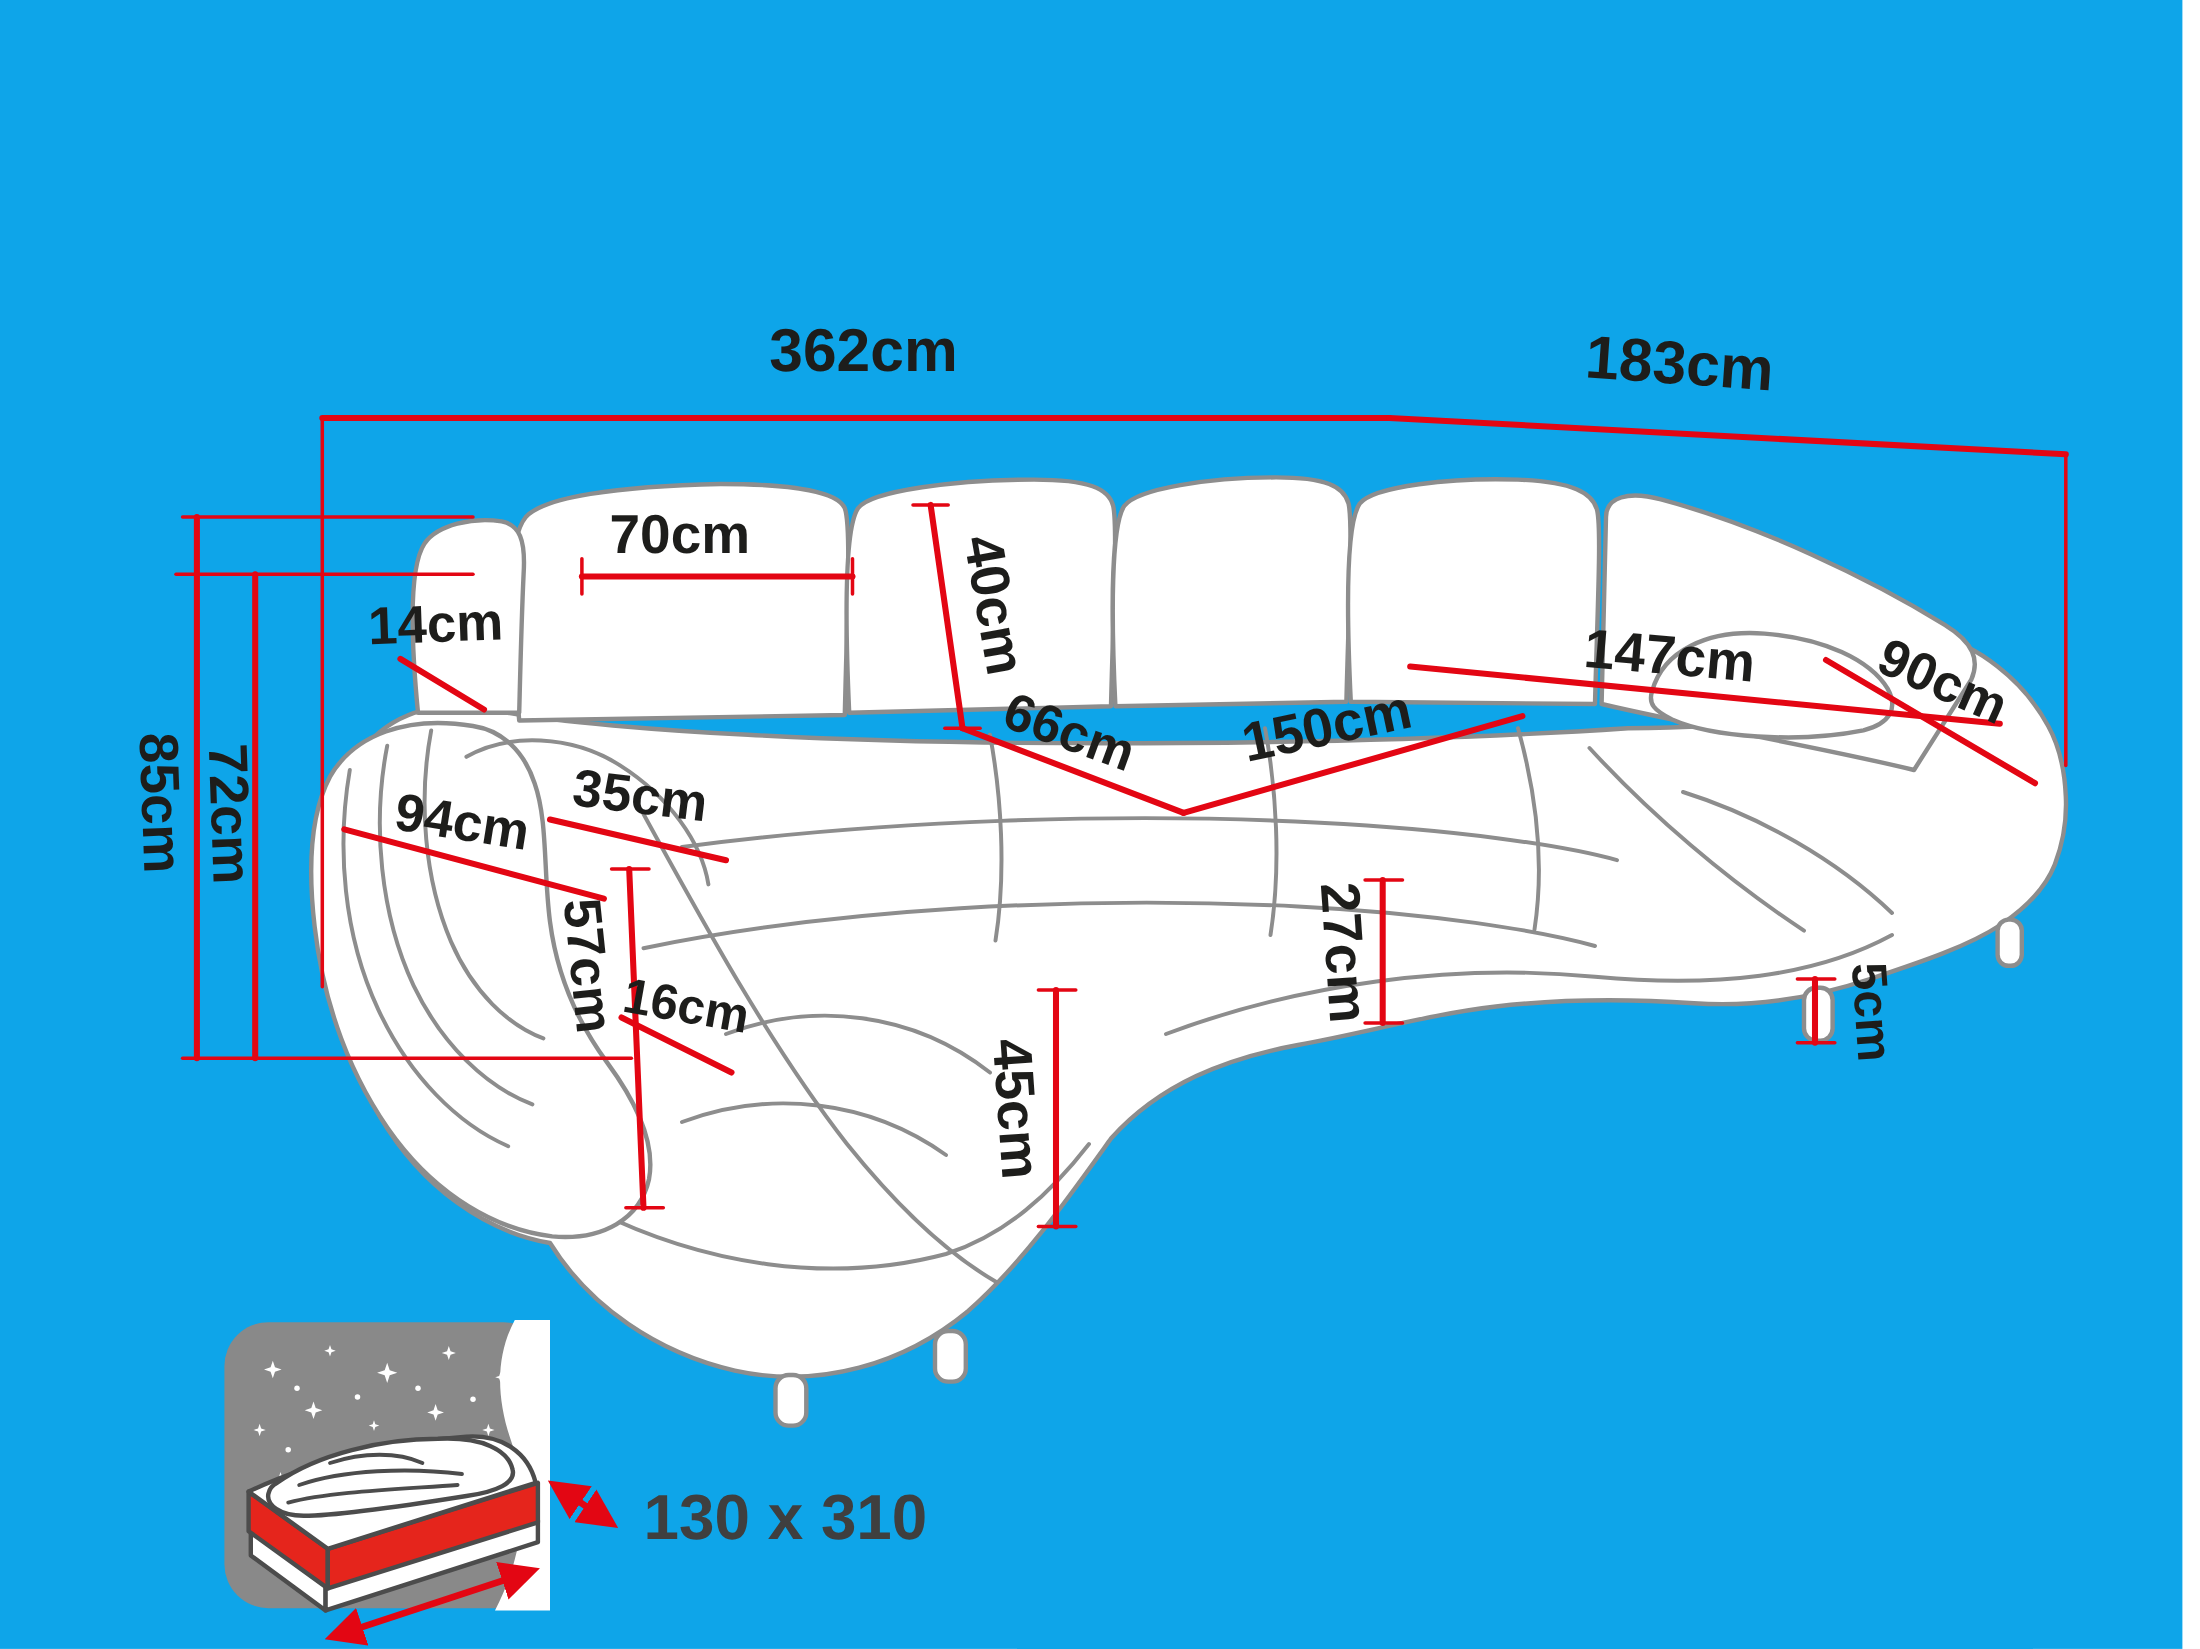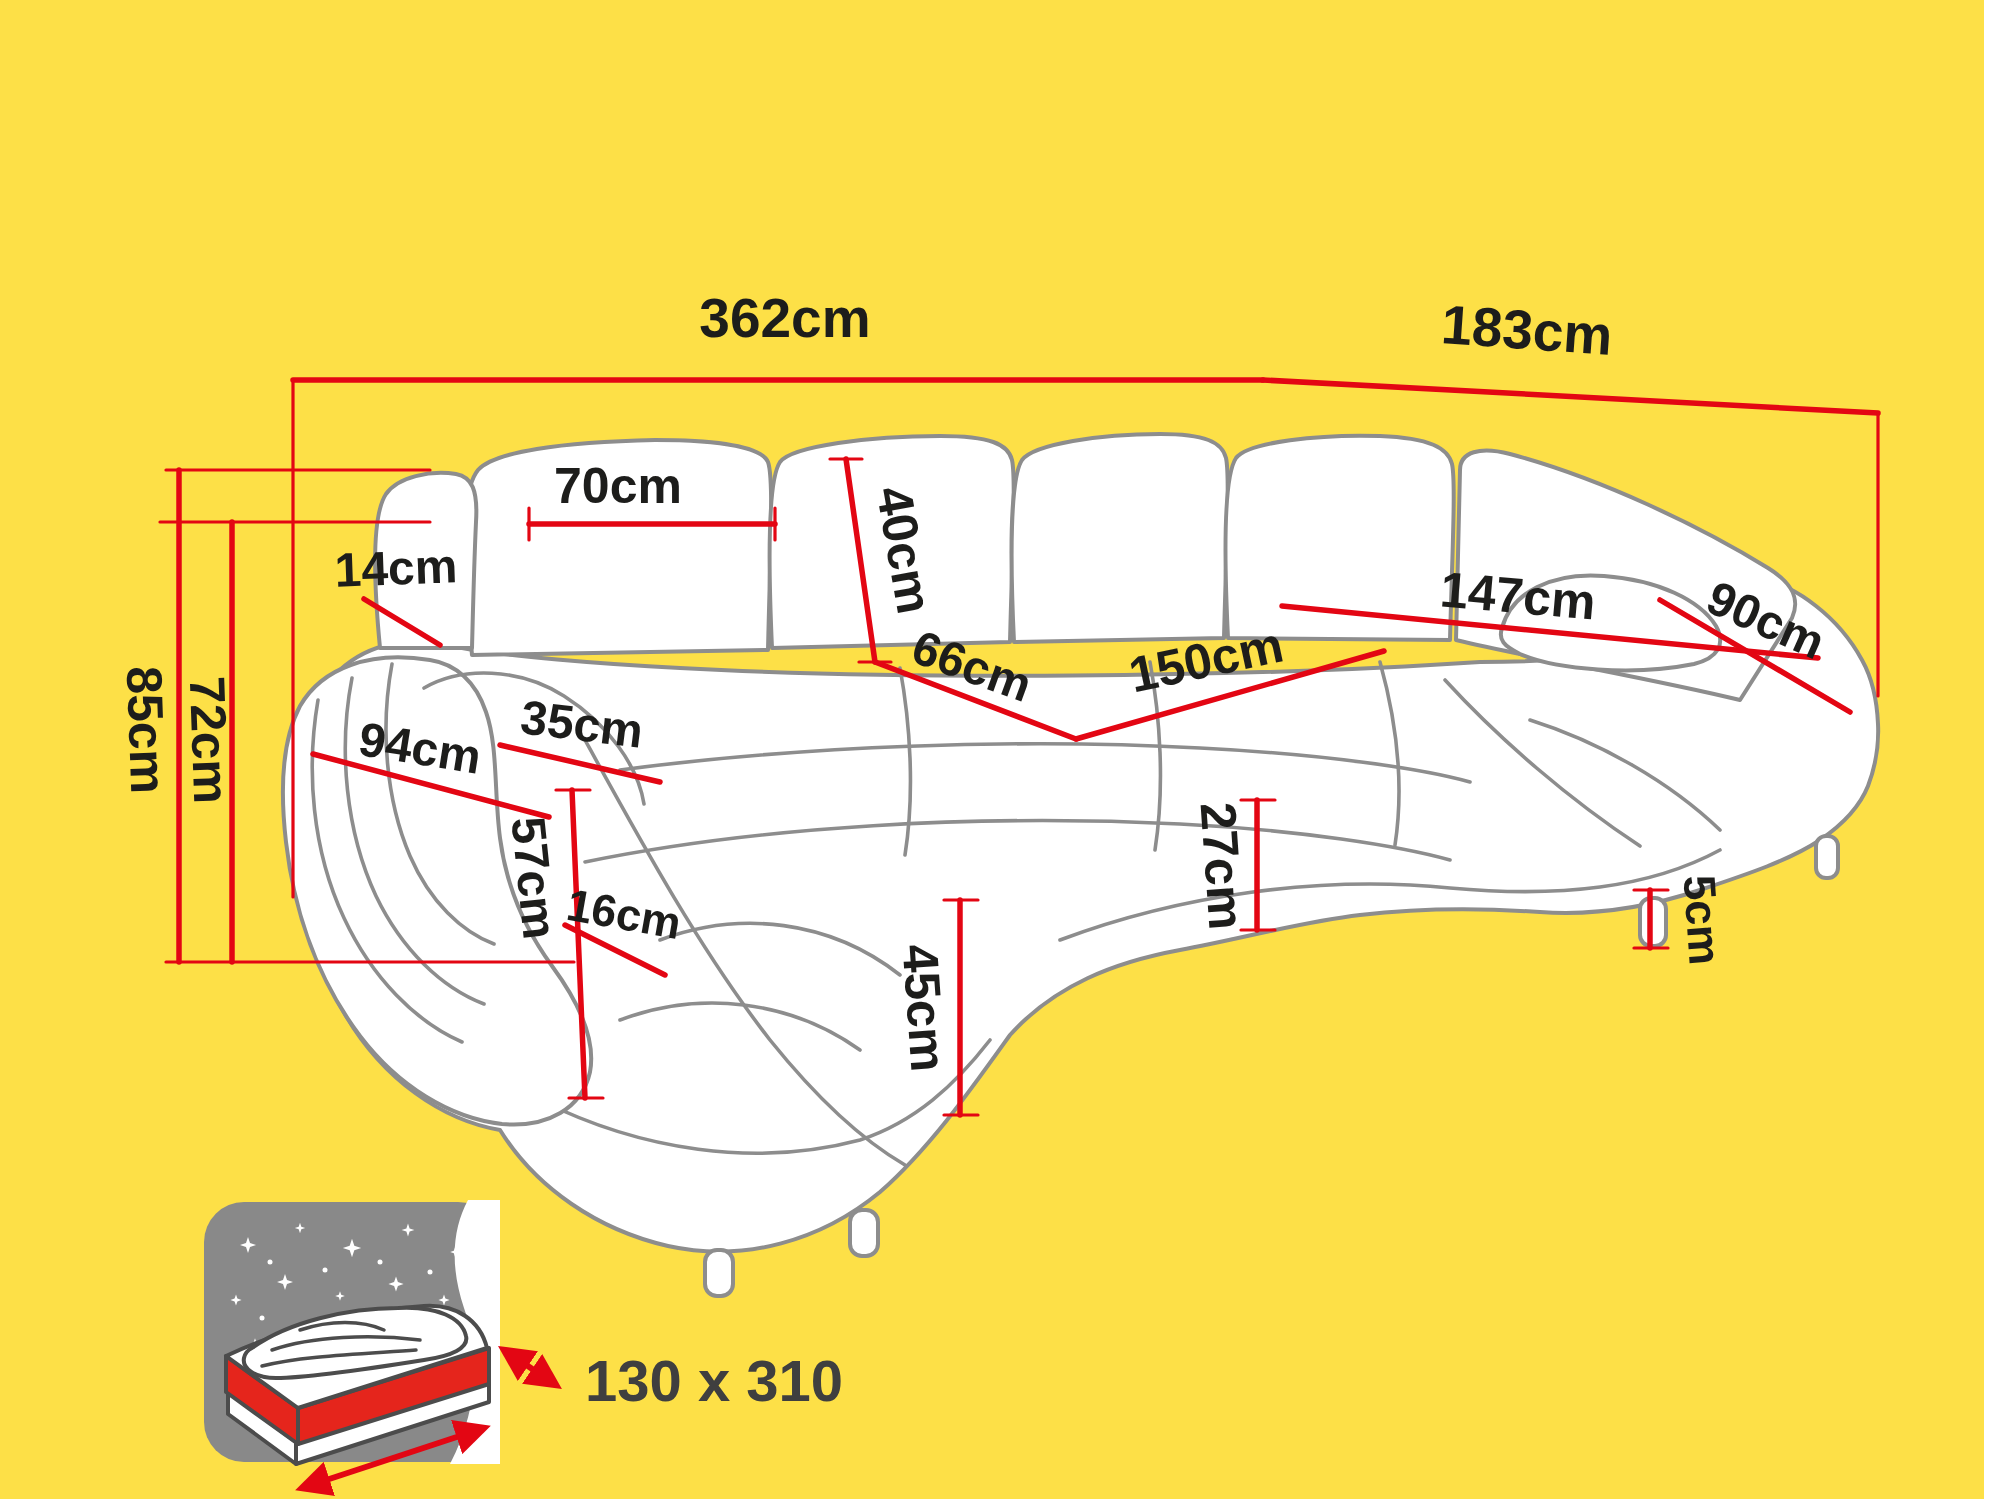--- a/index.html
+++ b/index.html
@@ -1,16 +1,16 @@
 <!DOCTYPE html>
 <html style="--dimension-line: #e30613; --sofa-outline: #8d8d8d; --label-text: #1d1d1b; --icon-panel: #898989; --mattress-red: #e5251c;"><head>
 <meta charset="utf-8">
 <style>
   html,body{margin:0;padding:0;background:#fff}
-  .canvas{position:relative;width:1984px;height:1499px;background:#fde047;overflow:hidden;
+  .canvas{position:relative;width:1984px;height:1499px;background:#0ea5e9;overflow:hidden;
           font-family:"Liberation Sans",sans-serif}
   svg{display:block;width:2000px;height:1499px}
 
   
   .sofa .blob{fill:#ffffff;stroke:var(--sofa-outline,#8d8d8d);stroke-width:4;stroke-linejoin:round;stroke-linecap:round}
   .sofa .line{fill:none;stroke:var(--sofa-outline,#8d8d8d);stroke-width:3.6;stroke-linejoin:round;stroke-linecap:round}
 
   
   .dims line{stroke:var(--dimension-line,#e30613);fill:none;stroke-linecap:round}
   .dim-main{stroke-width:5.5}

